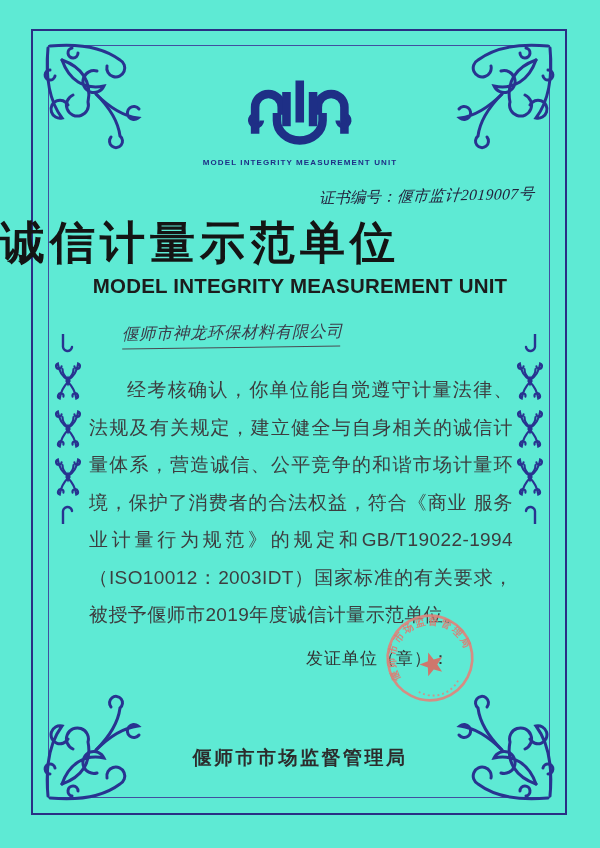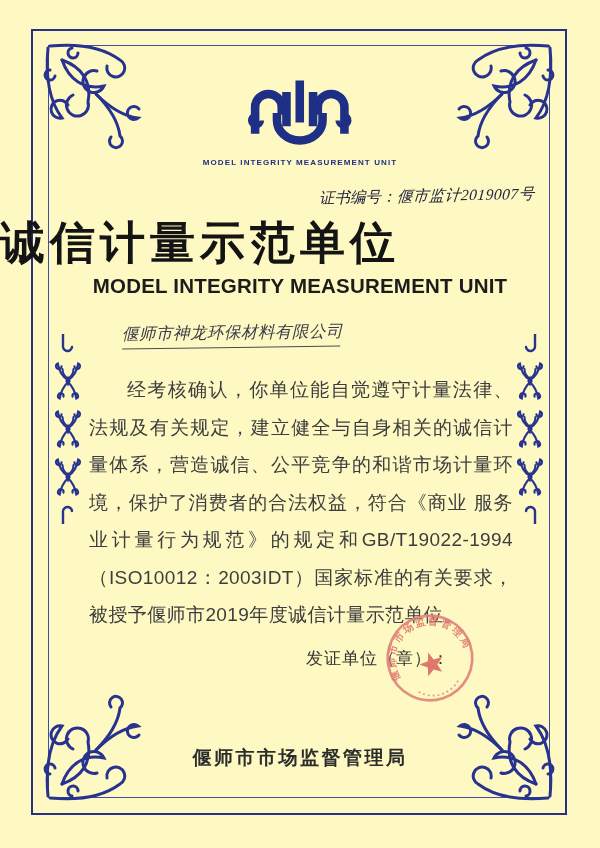--- a/index.html
+++ b/index.html
@@ -1,18 +1,18 @@
 <!DOCTYPE html>
 <html><head>
 <meta charset="utf-8">
 <style>
   * { margin:0; padding:0; box-sizing:border-box; }
   html,body { width:600px; height:848px; background:#fbfbfa; overflow:hidden;
               font-family:"Liberation Sans","DejaVu Sans",sans-serif; }
-  .page { position:relative; width:600px; height:848px; background:#fef9c3; }
+  .page { position:relative; width:600px; height:848px; background:#5eead4; }
 
   
   .border-outer { position:absolute; left:31px; top:29px; right:33px; bottom:33px;
                   border:2.5px solid #2a2f84; pointer-events:none; }
   .border-inner { position:absolute; left:48px; top:45px; right:50px; bottom:50px;
                   border:1.5px solid #414ea0; pointer-events:none; }
 
   
   .corner { position:absolute; width:112px; height:112px; }
   .corner.tl { left:42px;  top:40px; }

